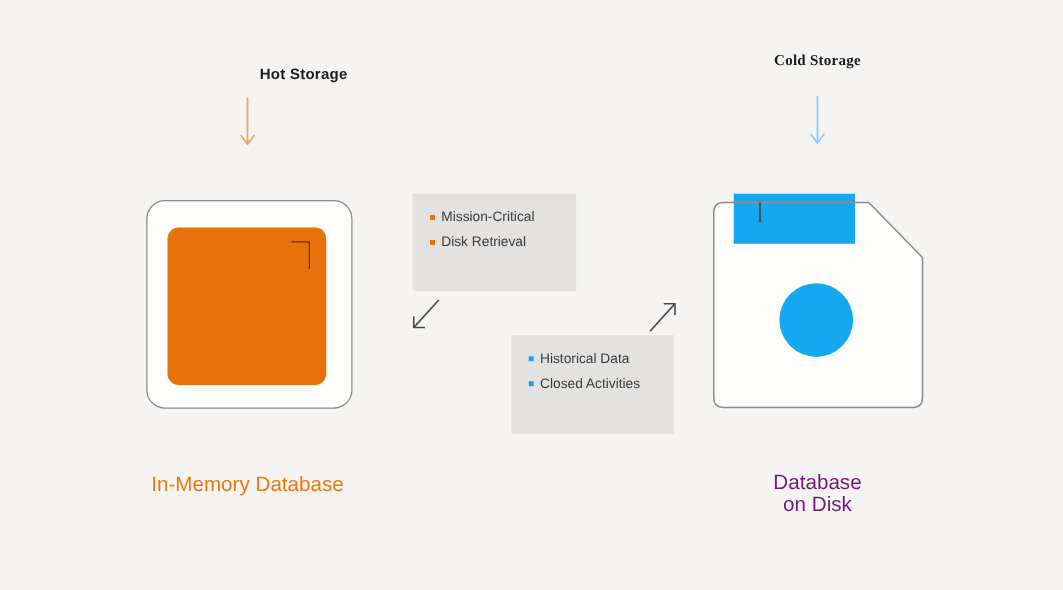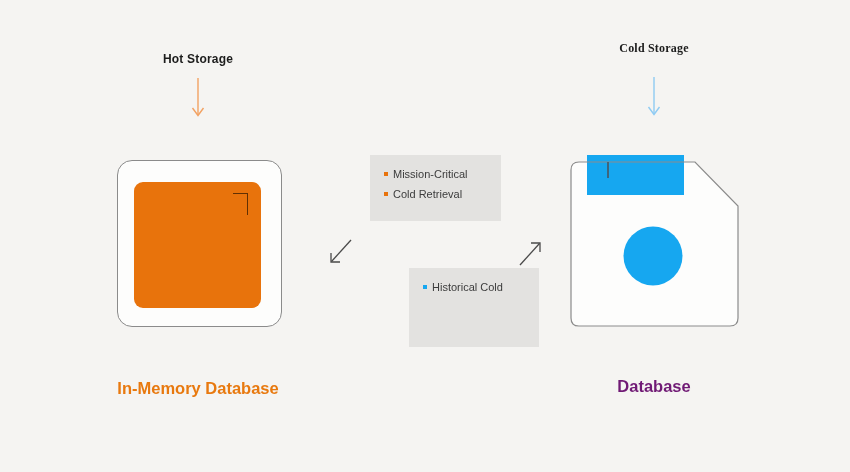--- a/index.html
+++ b/index.html
@@ -9,21 +9,21 @@
     font-family: "Liberation Sans", sans-serif;
     overflow: hidden;
   }
   .canvas { position: relative; width: 850px; height: 472px; }
 
   .storage-label {
     position: absolute; width: 160px; text-align: center;
     font-size: 12px; font-weight: bold; color: #1c1c1c;
     letter-spacing: 0.2px;
   }
-  .hot-storage-pos  { left: 118px; top: 52px; }
+  .hot-storage-pos  { left: 118px; top: 52px; text-align: right; }
   .cold-storage-pos { left: 574px; top: 41px; font-family: Liberation Serif, serif; }
 
   .down-arrow { position: absolute; }
   .hot-arrow-pos  { left: 191px; top: 77px; }
   .cold-arrow-pos { left: 647px; top: 76px; }
 
   
   .memdb-outer {
     position: absolute; left: 117px; top: 160px;
     width: 163px; height: 165px;
@@ -39,31 +39,31 @@
   }
   .corner-bracket {
     position: absolute; right: 13px; top: 11px;
     width: 14px; height: 21px;
     border-top: 1.5px solid rgba(45, 22, 0, 0.72);
     border-right: 1.5px solid rgba(45, 22, 0, 0.72);
   }
 
   .big-label {
     position: absolute; text-align: center;
-    font-size: 16.5px; font-weight: bold; line-height: 18px;
+    font-size: 16.5px; font-weight: normal; line-height: 18px;
   }
   .inmem-label-pos { left: 78px; top: 379px; width: 240px; color: #e8790f; }
   .disk-label-pos  { left: 574px; top: 377px; width: 160px; color: #701a75; }
 
   
   .info-box {
     position: absolute; background: #e3e2e0;
     padding: 9px 0 9px 14px; box-sizing: border-box;
   }
-  .hot-box-pos  { left: 330px; top: 155px; width: 131px; height: 66px; margin-left: 40px; }
+  .hot-box-pos  { left: 330px; top: 155px; width: 131px; height: 78px; }
   .cold-box-pos { left: 409px; top: 268px; width: 130px; height: 79px; }
   .info-item {
     display: flex; align-items: center;
     height: 20px; font-size: 11px; color: #3c3c3c;
     white-space: nowrap;
   }
   .bullet {
     display: inline-block; width: 4px; height: 4px;
     margin-right: 5px; flex: 0 0 4px;
   }
@@ -96,38 +96,42 @@
 
   <div class="big-label inmem-label-pos">In-Memory Database</div>
 
   <div class="info-box hot-box-pos">
     <div class="info-item">
       <span class="bullet bullet-hot"></span>
       <span>Mission-Critical</span>
     </div>
     <div class="info-item">
       <span class="bullet bullet-hot"></span>
-      <span>Cold Retrieval</span>
+      <span>Disk Retrieval</span>
     </div>
   </div>
 
   <svg class="diag-arrow sw-arrow-pos" width="28" height="28" viewBox="0 0 28 28">
     <line x1="24" y1="2" x2="4.5" y2="23.5" stroke="#4a4a4a" stroke-width="1.3"></line>
     <polyline points="4,15 4,24 13,24" fill="none" stroke="#4a4a4a" stroke-width="1.3"></polyline>
   </svg>
 
   <svg class="diag-arrow ne-arrow-pos" width="28" height="28" viewBox="0 0 28 28">
     <line x1="4" y1="26" x2="23.5" y2="4.5" stroke="#4a4a4a" stroke-width="1.3"></line>
     <polyline points="24,13 24,4 15,4" fill="none" stroke="#4a4a4a" stroke-width="1.3"></polyline>
   </svg>
 
   <div class="info-box cold-box-pos">
     <div class="info-item">
       <span class="bullet bullet-cold"></span>
-      <span>Historical Cold</span>
+      <span>Historical Data</span>
+    </div>
+    <div class="info-item">
+      <span class="bullet bullet-cold"></span>
+      <span>Closed Activities</span>
     </div>
   </div>
 
   <div class="storage-label cold-storage-pos">Cold Storage</div>
 
   <svg class="down-arrow cold-arrow-pos" width="14" height="42" viewBox="0 0 14 42">
     <line x1="7" y1="1" x2="7" y2="38" stroke="#8fcbf3" stroke-width="1.4"></line>
     <polyline points="1.5,31 7,38.5 12.5,31" fill="none" stroke="#8fcbf3" stroke-width="1.4"></polyline>
   </svg>
 
@@ -139,15 +143,16 @@
 
     <path d="M14 14 H130 L173 58 V170 Q173 178 165 178 H14 Q6 178 6 170 V22 Q6 14 14 14 Z" fill="none" stroke="#8b8b8b" stroke-width="1.2"></path>
 
     <line x1="43" y1="14" x2="43" y2="30" stroke="#4a5560" stroke-width="1.6"></line>
 
     <circle cx="88" cy="108" r="29.5" fill="#16a7f0"></circle>
   </svg>
 
   <div class="big-label disk-label-pos">
     <div>Database</div>
+    <div>on Disk</div>
   </div>
 
 </div>
 
 </body></html>

